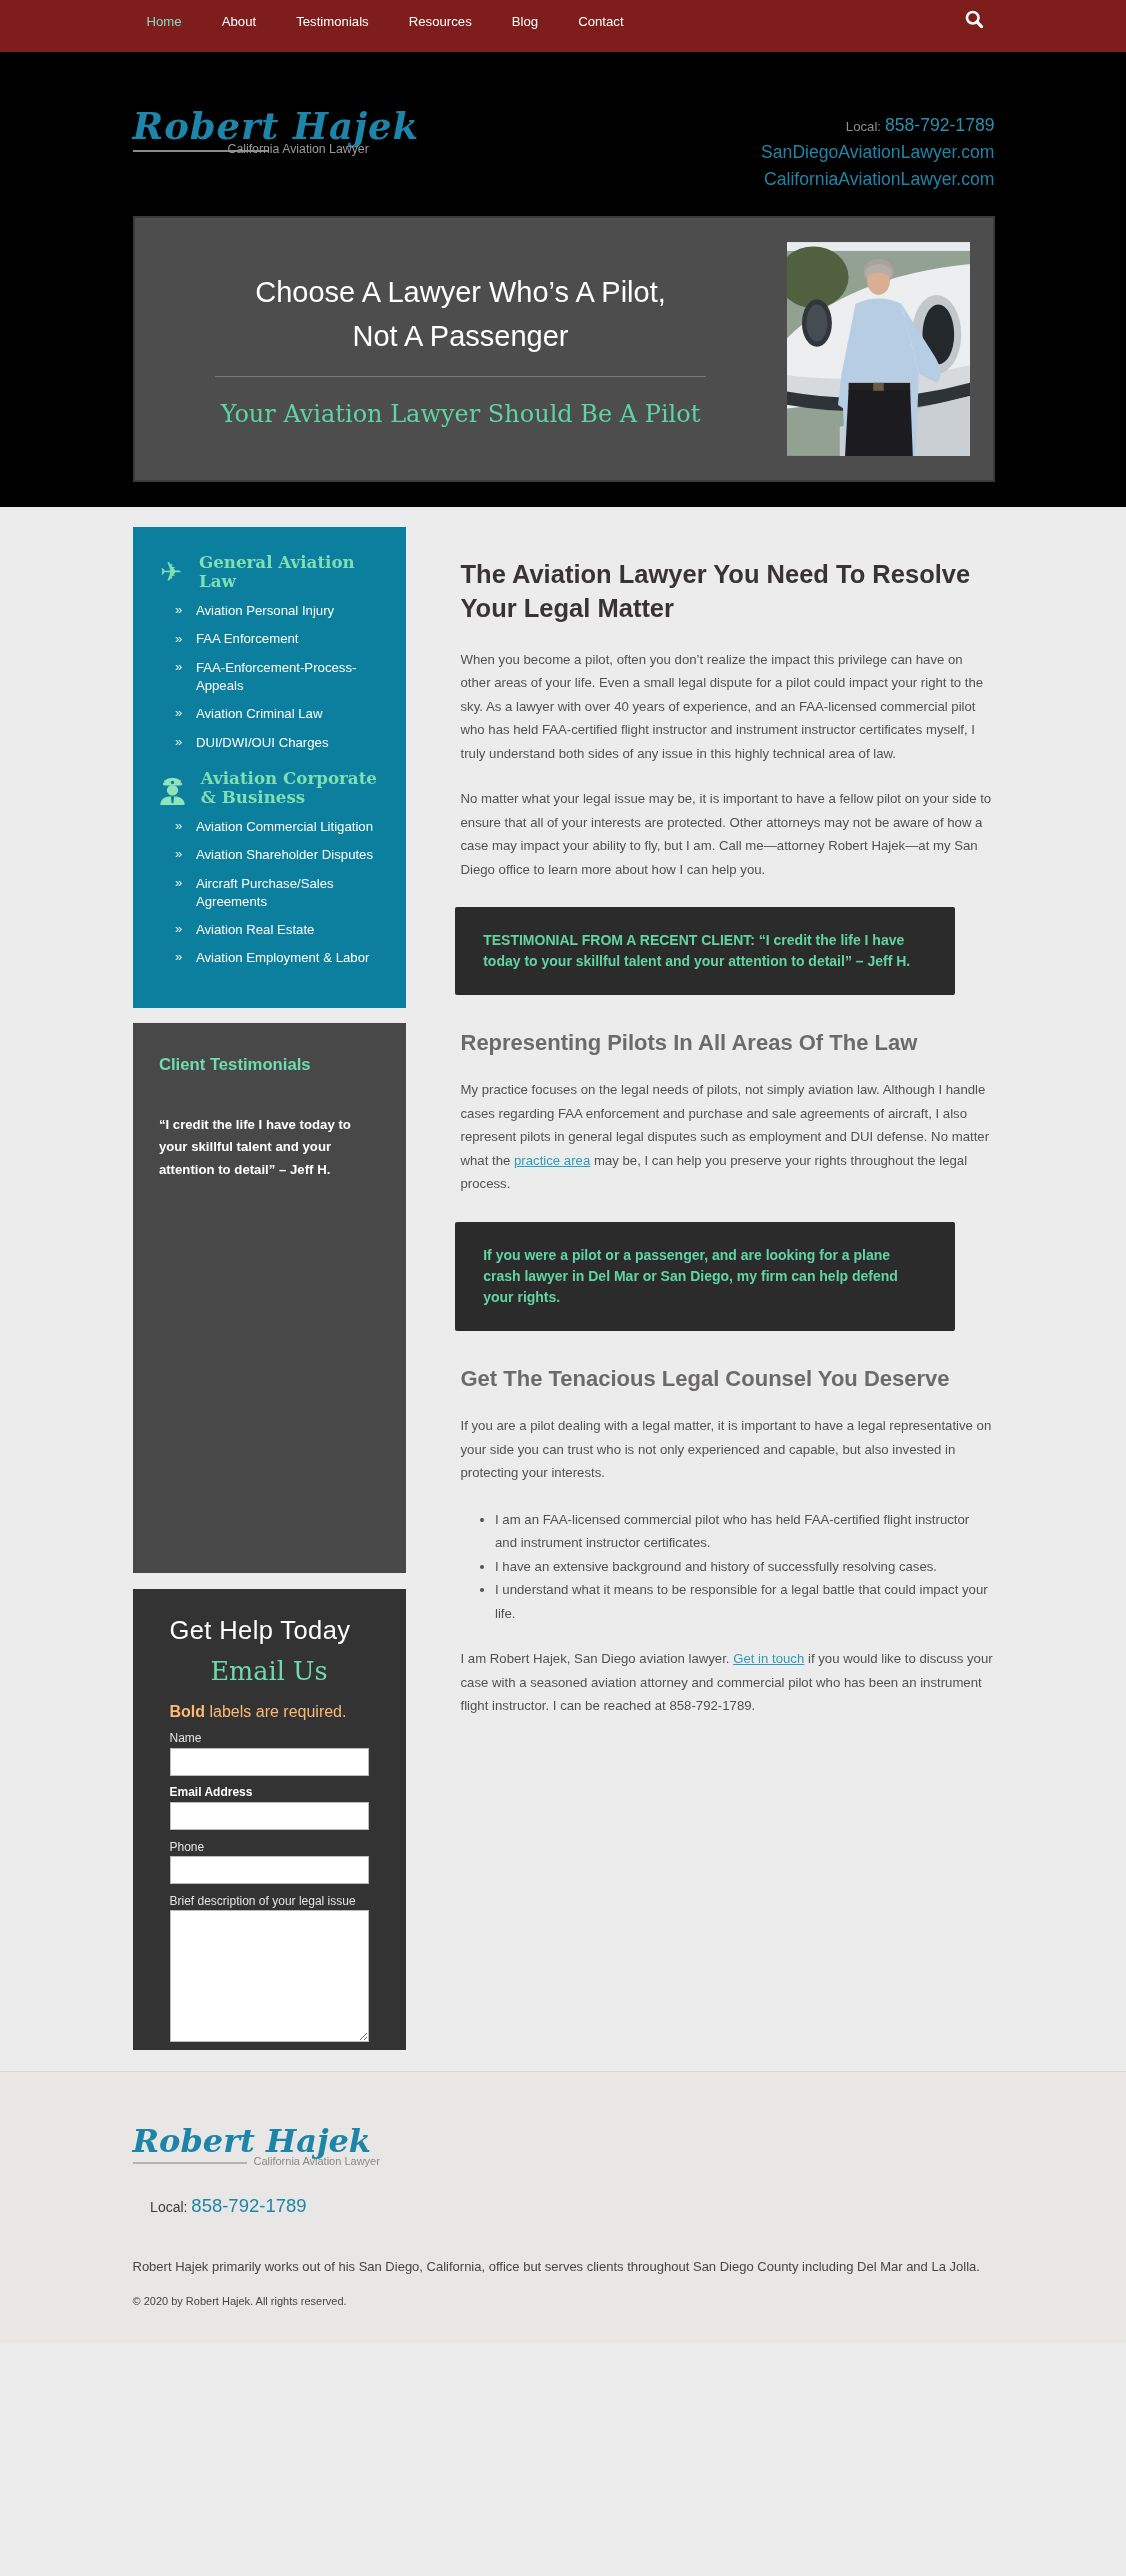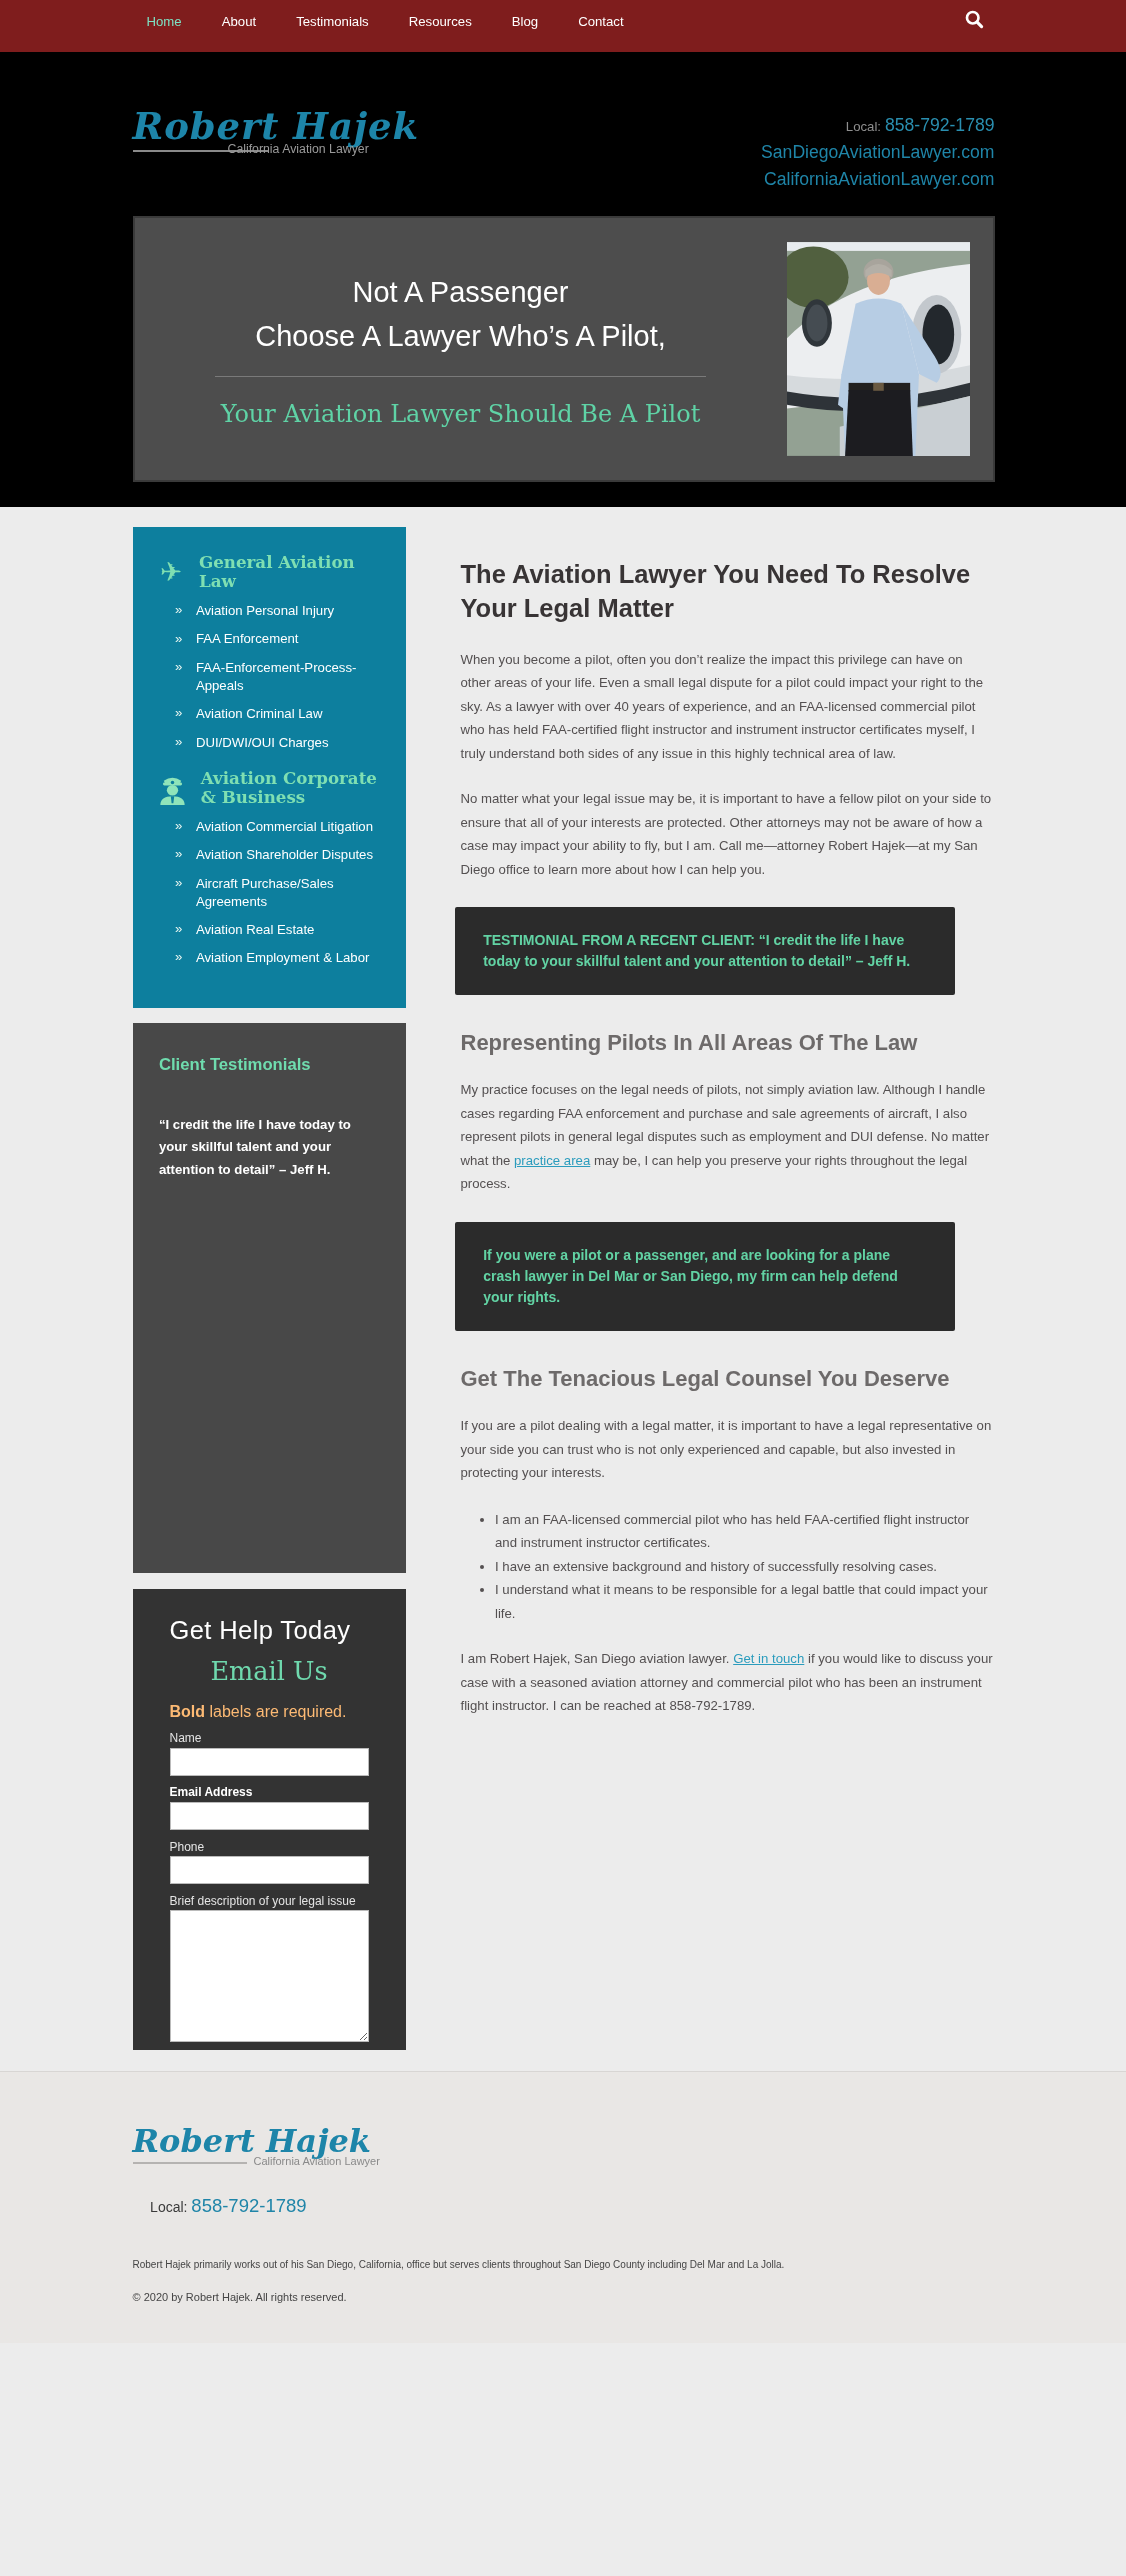--- a/index.html
+++ b/index.html
@@ -87,21 +87,21 @@
 
   
   .site-footer { background:#e9e7e5; border-top:0.9px solid #d8d6d4; height:272px; padding-top:53px; }
   .f-logo-script { font-family:"DejaVu Serif", serif; font-style:italic; font-weight:bold;
                    color:#1d85a9; font-size:32px; line-height:1; }
   .f-underline { width:114px; height:1.8px; background:#b5b3b1; margin-top:4.4px; }
   .f-tagline { color:#8a8a8a; font-size:11px; margin-top:-8.8px; margin-left:121px; }
   .f-local { margin-top:28px; margin-left:17.6px; }
   .f-local-label { color:#3a3a3a; font-size:14px; }
   .f-phone { color:#1f85a8; font-size:18.5px; }
-  .f-disclaimer { color:#454545; font-size:10px; margin-top:42px; }
+  .f-disclaimer { color:#454545; font-size:13px; margin-top:42px; }
   .f-copy { color:#454545; font-size:11px; margin-top:21px; }
 </style>
 </head>
 <body>
 
 <nav class="topnav">
   <div class="container">
     <a href="#" class="active">Home</a>
     <a href="#">About</a>
     <a href="#">Testimonials</a>
@@ -134,22 +134,22 @@
           <span class="hc-phone">858-792-1789</span>
         </div>
         <a href="#" class="hc-domain">SanDiegoAviationLawyer.com</a>
         <a href="#" class="hc-domain">CaliforniaAviationLawyer.com</a>
       </div>
     </div>
 
     <div class="hero">
       <div class="hero-text">
         <div class="hero-title">
+          <div>Choose A Lawyer Who’s A Pilot,</div>
           <div>Not A Passenger</div>
-          <div>Choose A Lawyer Who’s A Pilot,</div>
         </div>
         <div class="hero-divider"></div>
         <div class="hero-sub">Your Aviation Lawyer Should Be A Pilot</div>
       </div>
       <div class="hero-photo">
         <svg viewBox="0 0 208 243" width="183" height="214">
           <rect width="208" height="243" fill="#93a193"></rect>
           <rect x="0" y="0" width="208" height="10" fill="#e8ecef"></rect>
           <ellipse cx="30" cy="40" rx="40" ry="35" fill="#51603f"></ellipse>
           <ellipse cx="190" cy="200" rx="60" ry="70" fill="#aab4ab"></ellipse>

